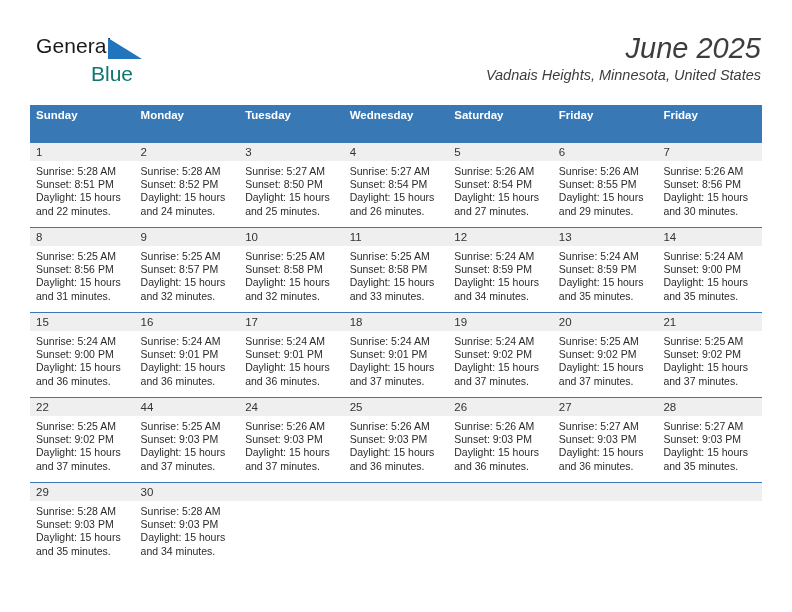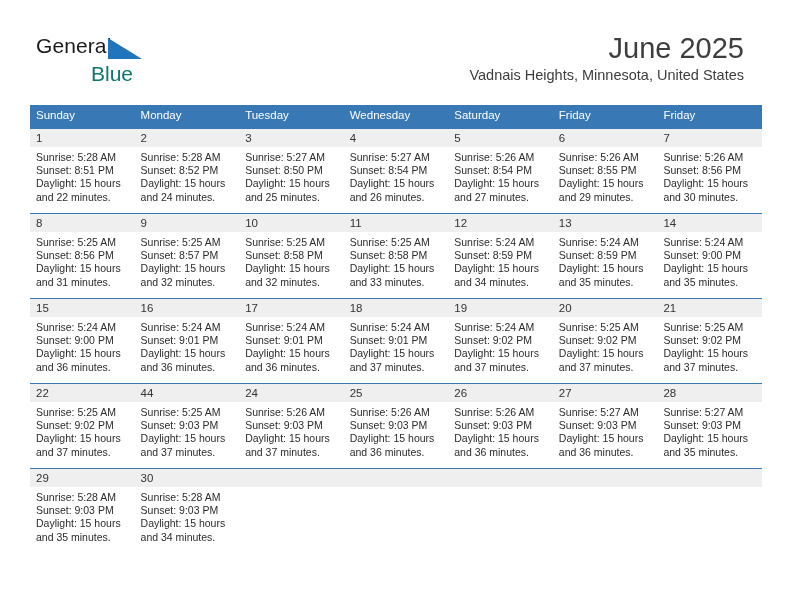--- a/index.html
+++ b/index.html
@@ -58,23 +58,24 @@
   .logo-mark {
     position: absolute;
     left: 72px;
     top: 4px;
     width: 34px;
     height: 21px;
   }
 
   .title-block {
     position: absolute;
-    right: 48px;
+    right: 31px;
     top: 30px;
     text-align: right;
+    font-style: italic;
   }
   .month-title {
     font-size: 29px;
     color: #3d3d3d;
     font-weight: normal;
     line-height: 36px;
     white-space: nowrap;
   }
   .location {
     font-size: 14.5px;
@@ -90,23 +91,23 @@
     top: 105px;
     width: 732px;
     border-collapse: collapse;
     table-layout: fixed;
   }
 
   .calendar th {
     background: #3878b4;
     color: #ffffff;
     font-size: 11.5px;
-    font-weight: normal;
+    font-weight: bold;
     text-align: left;
-    padding: 4px 0 7px 6px;
+    padding: 4px 0 21px 6px;
     height: 11px;
     border: none;
   }
 
   .calendar td {
     vertical-align: top;
     padding: 0;
     border: none;
     width: 104.57px;
     border-top: 1.3px solid #3878b4;

